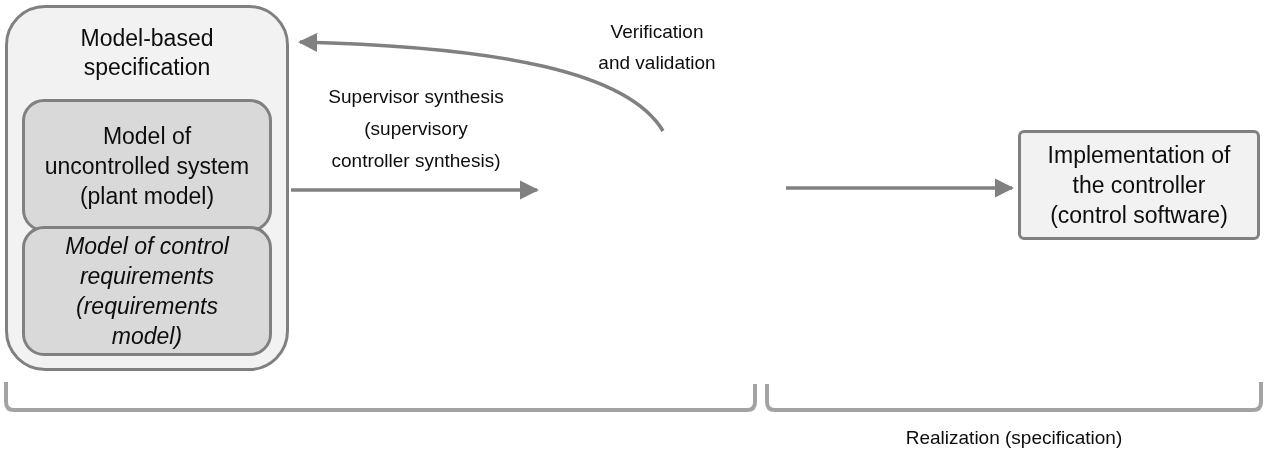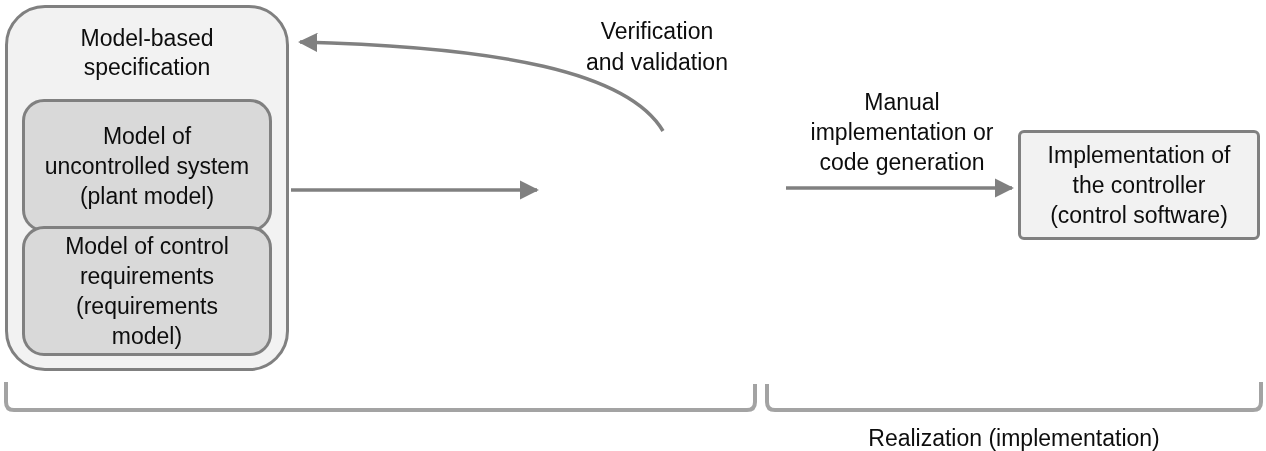--- a/index.html
+++ b/index.html
@@ -49,40 +49,41 @@
   }
   .inner-box-1 {
     left: 14px; top: 91px;
     width: 250px; height: 133px;
     border-radius: 22px;
   }
   .inner-box-2 {
     left: 14px; top: 218px;
     width: 250px; height: 130px;
     border-radius: 22px;
+    font-style: italic;
   }
   .controller-box {
     left: 541px; top: 130px;
     width: 245px; height: 111px;
     border-radius: 26px;
   }
   .implementation-box {
     left: 1018px; top: 130px;
     width: 242px; height: 110px;
     border-radius: 6px;
   }
   .box-text {
     font-size: 23px;
     line-height: 30px;
     white-space: pre-line;
   }
   .flow-label {
     position: absolute;
     text-align: center;
-    font-size: 23px;
+    font-size: 19px;
     white-space: pre-line;
   }
   .synthesis-label   { left: 265px; top: 81px;  width: 302px; line-height: 32px; }
   .verification-label{ left: 555px; top: 16px;  width: 204px; line-height: 31px; }
   .manual-label      { left: 775px; top: 87px;  width: 254px; line-height: 30px; }
   .design-label      { left: 130px; top: 424px; width: 500px; line-height: 28px; }
   .realization-label { left: 764px; top: 424px; width: 500px; line-height: 28px; }
 </style>
 </head>
 <body>
@@ -125,24 +126,24 @@
     </div>
   </div>
 
 
   <div class="box box-light implementation-box">
     <div class="box-text">Implementation of
 the controller
 (control software)</div>
   </div>
 
+  <div class="flow-label synthesis-label">Supervisor synthesis
+(supervisory
+controller synthesis)</div>
 
   <div class="flow-label verification-label">Verification
 and validation</div>
 
-  <div class="flow-label manual-label">Manual
-implementation or
-code generation</div>
 
 
-  <div class="flow-label realization-label">Realization (implementation)</div>
+  <div class="flow-label realization-label">Realization (specification)</div>
 
 </div>
 
 </body></html>

